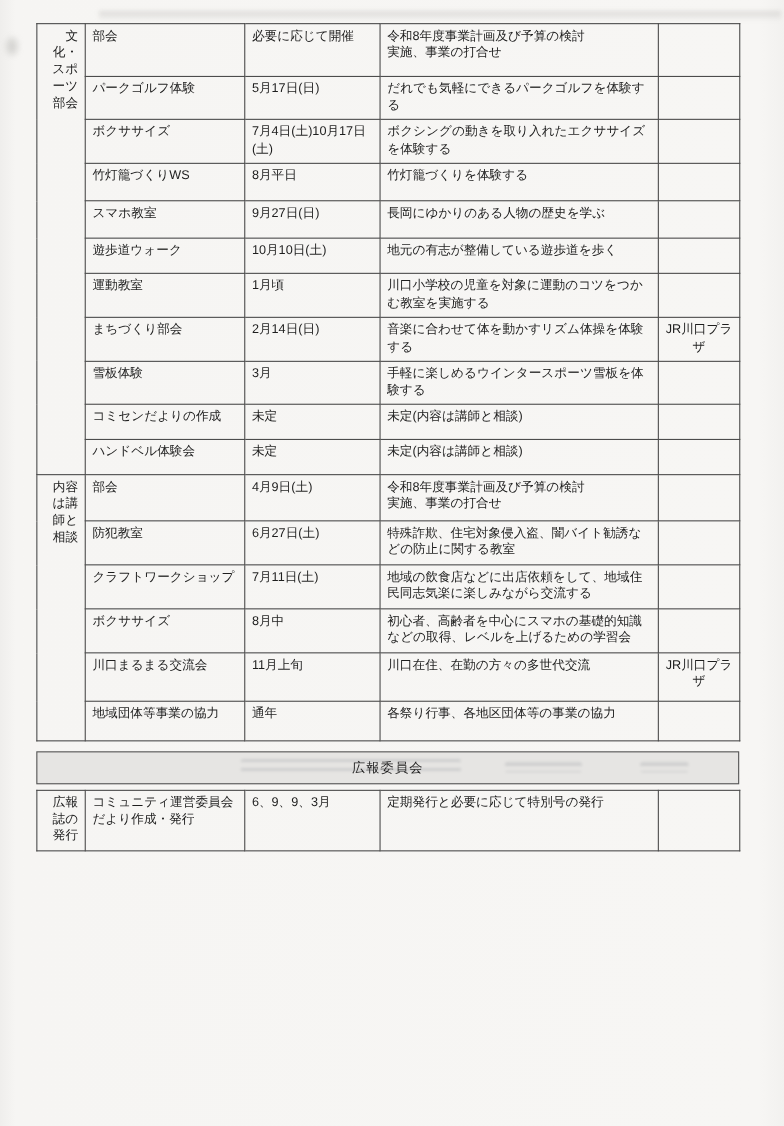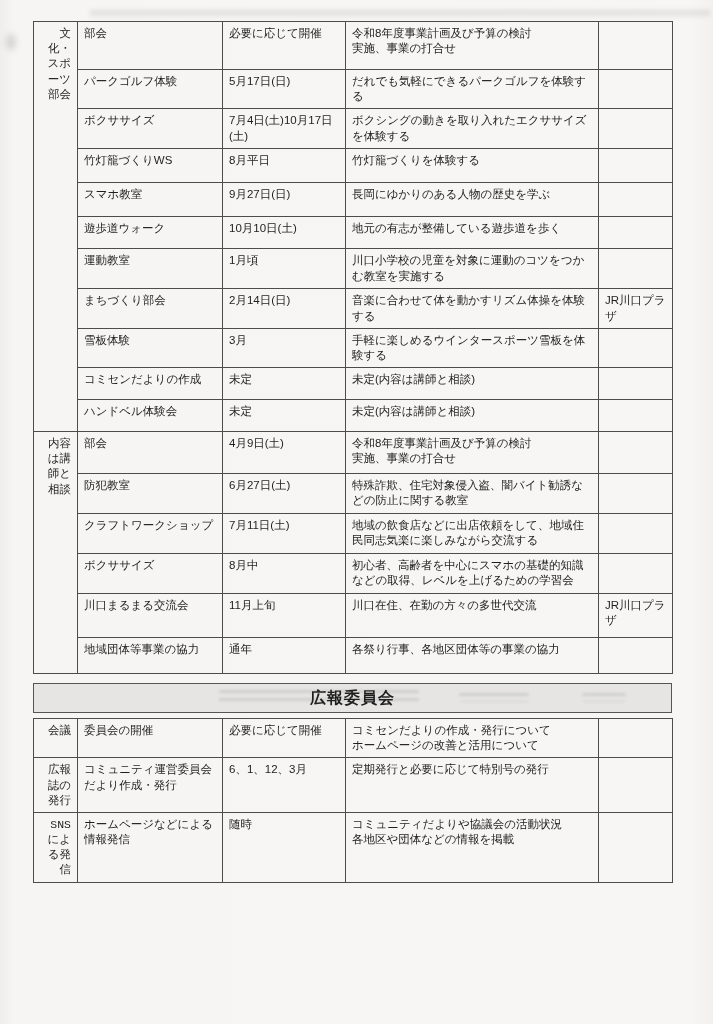--- a/index.html
+++ b/index.html
@@ -44,32 +44,32 @@
     vertical-align:top;
     white-space:pre-line;
     overflow:hidden;
   }
   td.cat{
     text-align:right;
     vertical-align:middle;
     padding:2px 2px;
     font-family:Liberation Mono, monospace;
   }
-  td.venue{padding-left:4px;padding-right:2px;}
+  td.venue{padding-left:4px;padding-right:2px;text-align:center;}
   .band{
     position:relative;
     margin:9px 0 5px 0;
     width:637px;
     height:28px;
     border:1px solid #555;
     background:#e6e5e3;
     display:flex;align-items:center;justify-content:center;
   }
   .band-title{
-    font-size:16px;font-weight:bold;letter-spacing:1px;position:relative;z-index:2;
+    font-size:12px;font-weight:normal;letter-spacing:1px;position:relative;z-index:2;
   }
   
   .bleed{
     position:absolute;border-radius:2px;
     background:repeating-linear-gradient(180deg,rgba(96,102,112,.55) 0 3px,rgba(96,102,112,0) 3px 8px);
     filter:blur(1.6px);opacity:.32;transform:scaleX(-1);
     pointer-events:none;z-index:1;
   }
   .bleed.b1{left:185px;top:6px;width:200px;height:16px;}
   .bleed.b2{left:425px;top:9px;width:70px;height:9px;}
@@ -213,42 +213,25 @@
 
     <table class="doc">
       <colgroup>
         <col style="width:44px">
           <col style="width:145px">
           <col style="width:123px">
           <col style="width:253px">
           <col style="width:74px">
       </colgroup>
       <tbody>
-        <tr style="height:38px">
-          <td class="cat">会議</td>
-          <td>委員会の開催</td>
-          <td>必要に応じて開催</td>
-          <td>コミセンだよりの作成・発行について
-ホームページの改善と活用について</td>
-          <td class="venue"></td>
-        </tr>
         <tr style="height:36px">
           <td class="cat">広報誌の発行</td>
           <td>コミュニティ運営委員会
 だより作成・発行</td>
-          <td>6、1、12、3月</td>
+          <td>6、9、9、3月</td>
           <td>定期発行と必要に応じて特別号の発行</td>
-          <td class="venue"></td>
-        </tr>
-        <tr style="height:54px">
-          <td class="cat">SNSによる発信</td>
-          <td>ホームページなどによる
-情報発信</td>
-          <td>随時</td>
-          <td>コミュニティだよりや協議会の活動状況
-各地区や団体などの情報を掲載</td>
           <td class="venue"></td>
         </tr>
       </tbody>
     </table>
 
   </div>
 </div>
 
 </body></html>

